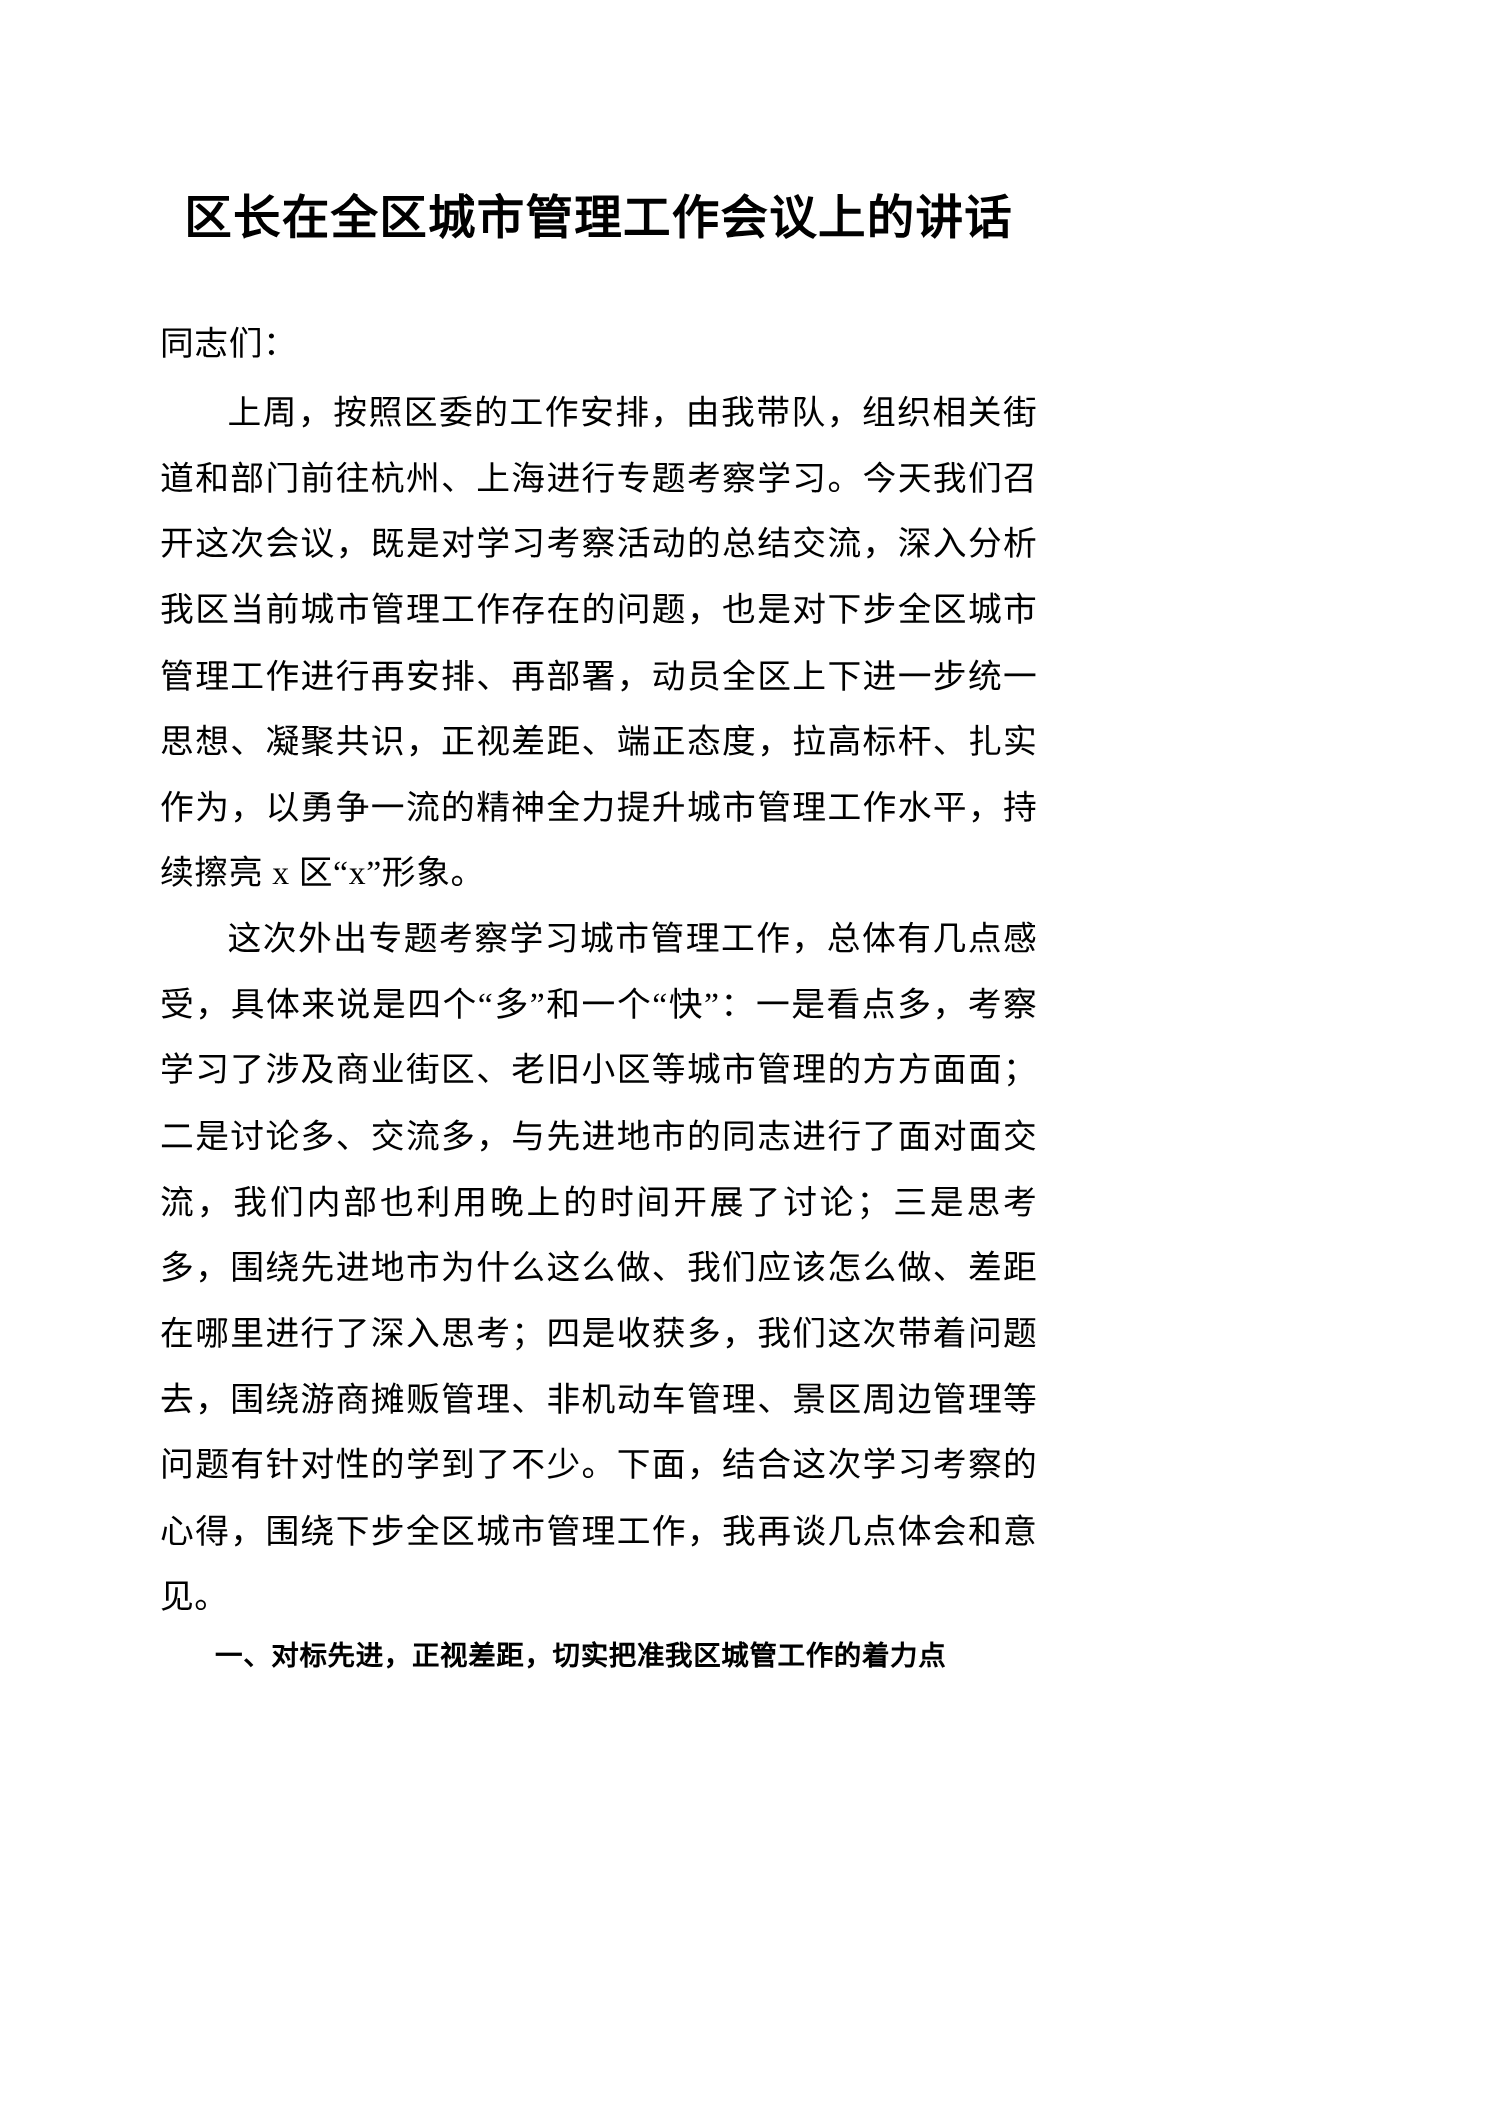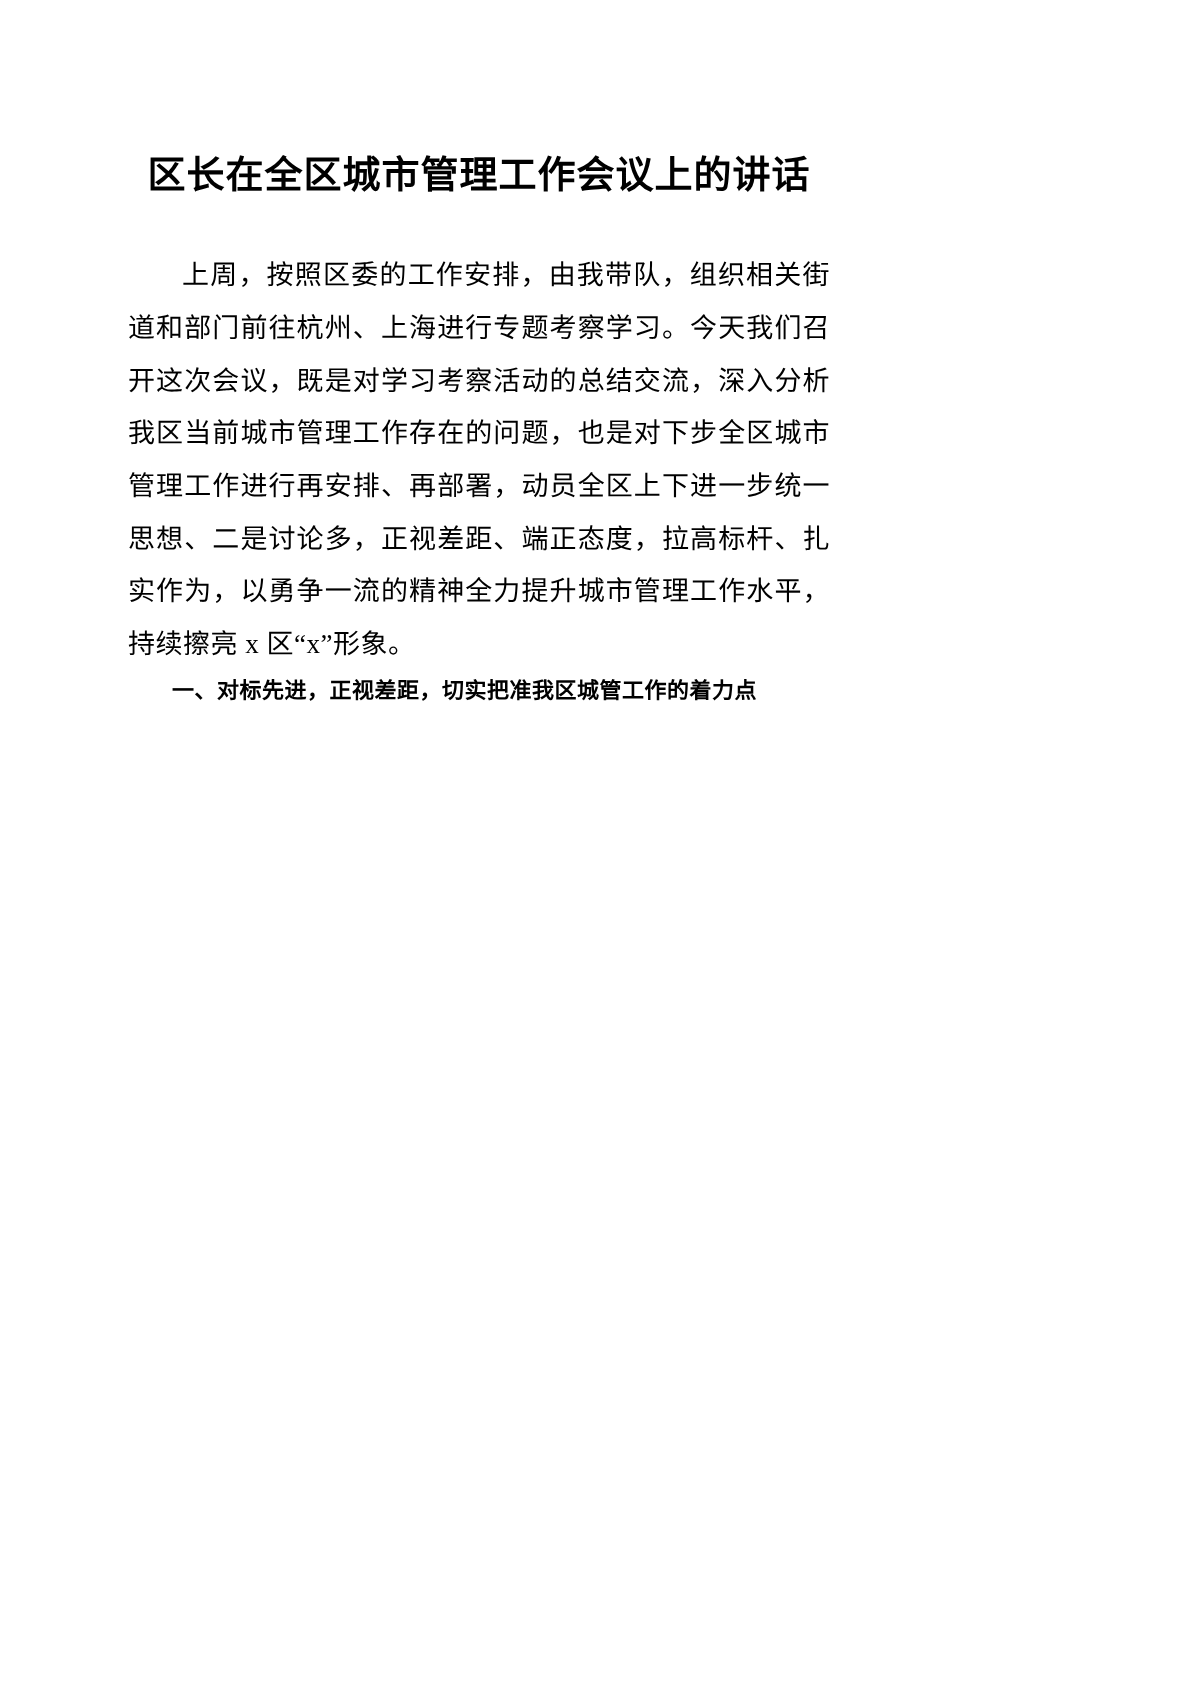--- a/index.html
+++ b/index.html
@@ -58,19 +58,21 @@
     letter-spacing: 0.5px;
   }
 </style>
 </head>
 <body>
 
 <div class="page">
 
   <h1 class="doc-title">区长在全区城市管理工作会议上的讲话</h1>
 
+  <p class="salutation">同志们：</p>
 
-  <p class="para">上周，按照区委的工作安排，由我带队，组织相关街道和部门前往杭州、上海进行专题考察学习。今天我们召开这次会议，既是对学习考察活动的总结交流，深入分析我区当前城市管理工作存在的问题，也是对下步全区城市管理工作进行再安排、再部署，动员全区上下进一步统一思想、二是讨论多，正视差距、端正态度，拉高标杆、扎实作为，以勇争一流的精神全力提升城市管理工作水平，持续擦亮 x 区“x”形象。</p>
+  <p class="para">上周，按照区委的工作安排，由我带队，组织相关街道和部门前往杭州、上海进行专题考察学习。今天我们召开这次会议，既是对学习考察活动的总结交流，深入分析我区当前城市管理工作存在的问题，也是对下步全区城市管理工作进行再安排、再部署，动员全区上下进一步统一思想、凝聚共识，正视差距、端正态度，拉高标杆、扎实作为，以勇争一流的精神全力提升城市管理工作水平，持续擦亮 x 区“x”形象。</p>
 
+  <p class="para">这次外出专题考察学习城市管理工作，总体有几点感受，具体来说是四个“多”和一个“快”：一是看点多，考察学习了涉及商业街区、老旧小区等城市管理的方方面面；二是讨论多、交流多，与先进地市的同志进行了面对面交流，我们内部也利用晚上的时间开展了讨论；三是思考多，围绕先进地市为什么这么做、我们应该怎么做、差距在哪里进行了深入思考；四是收获多，我们这次带着问题去，围绕游商摊贩管理、非机动车管理、景区周边管理等问题有针对性的学到了不少。下面，结合这次学习考察的心得，围绕下步全区城市管理工作，我再谈几点体会和意见。</p>
 
   <p class="heading">一、对标先进，正视差距，切实把准我区城管工作的着力点</p>
 
 </div>
 
 </body></html>

